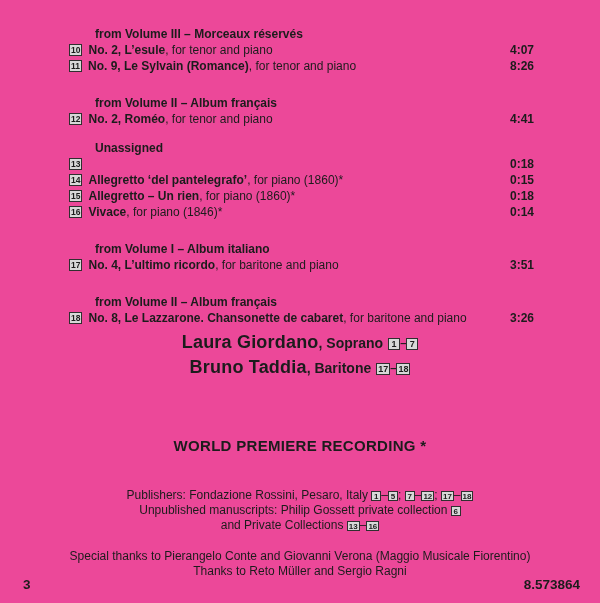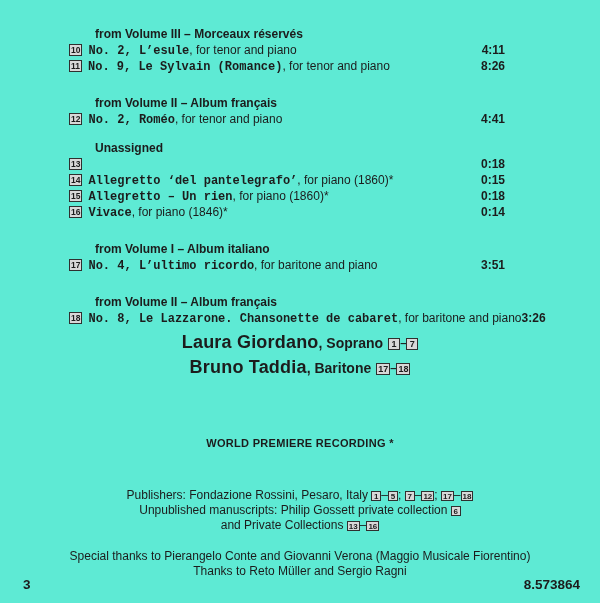--- a/index.html
+++ b/index.html
@@ -1,52 +1,52 @@
 <!DOCTYPE html>
 <html><head>
 <meta charset="utf-8">
 <style>
   html,body{margin:0;padding:0;background:#e8e8e8;}
   .page{
     position:relative;
     width:600px;height:603px;
     margin:0 auto;
-    background:#5eead4;
+    background:#ec4899;
     font-family:"Liberation Sans","DejaVu Sans",sans-serif;
     color:#1c1c1c;
     overflow:hidden;
   }
 
   
   .track-list{position:absolute;top:26px;left:0;right:0;}
   .section + .section{margin-top:21px;}
   .section:nth-child(3){margin-top:13px;}
   .heading{
     margin-left:95px;
     font-size:12px;font-weight:bold;
     line-height:16px;height:16px;white-space:nowrap;
   }
   .trow{
     display:flex;align-items:baseline;
     height:16px;line-height:16px;
-    padding-right:95px;
+    padding-right:66px;
     font-size:12px;white-space:nowrap;
   }
   .tbox{
     display:inline-block;flex:0 0 auto;
     margin-left:69px;margin-right:6px;
     box-sizing:border-box;
     min-width:13px;height:11.5px;line-height:10px;
     padding:0 1px;
     border:1px solid #2f2f2f;background:#d8d8d8;
     font-size:8.5px;font-weight:bold;text-align:center;
     align-self:center;
   }
   .ttitle{flex:0 1 auto;}
-  .ttitle .b{font-weight:bold;font-family:Liberation Mono, monospace;}
+  .ttitle .b{font-weight:bold;}
   .tdur{margin-left:auto;font-weight:bold;}
 
   
   .performers{position:absolute;top:331px;left:0;right:0;text-align:center;}
   .credit-line{line-height:23.5px;white-space:nowrap;}
   .cname{font-size:18px;font-weight:bold;letter-spacing:.2px;}
   .crole{font-size:14px;font-weight:bold;}
   .cboxes{margin-left:5px;}
   .cbox{
     display:inline-block;box-sizing:border-box;
@@ -54,21 +54,21 @@
     padding:0 1px;vertical-align:1px;
     border:1px solid #2f2f2f;background:#d8d8d8;
     font-size:9px;font-weight:bold;text-align:center;
   }
   .cdash{font-size:11px;font-weight:bold;vertical-align:1px;}
 
   
   .premiere{
     position:absolute;top:437px;left:0;right:0;
     text-align:center;
-    font-size:11px;font-weight:bold;letter-spacing:.3px;
+    font-size:15px;font-weight:bold;letter-spacing:.3px;
   }
 
   
   .pubnotes{position:absolute;top:488px;left:0;right:0;text-align:center;}
   .publine{line-height:15.2px;font-size:12px;white-space:pre;}
   .pbox{
     display:inline-block;box-sizing:border-box;
     min-width:10px;height:10.5px;line-height:9.5px;
     padding:0 1px;vertical-align:0.5px;
     border:1px solid #2f2f2f;background:#d8d8d8;
@@ -86,21 +86,21 @@
 </head>
 <body>
 
 <div class="page">
   <div class="track-list">
       <div class="section">
         <div class="heading">from Volume III – Morceaux réservés</div>
         <div class="trow">
           <span class="tbox">10</span>
           <span class="ttitle"><span class="b">No. 2, L’esule</span><span class="r">, for tenor and piano</span></span>
-          <span class="tdur">4:11</span>
+          <span class="tdur">4:07</span>
         </div>
         <div class="trow">
           <span class="tbox">11</span>
           <span class="ttitle"><span class="b">No. 9, Le Sylvain (Romance)</span><span class="r">, for tenor and piano</span></span>
           <span class="tdur">8:26</span>
         </div>
       </div>
       <div class="section">
         <div class="heading">from Volume II – Album français</div>
         <div class="trow">

